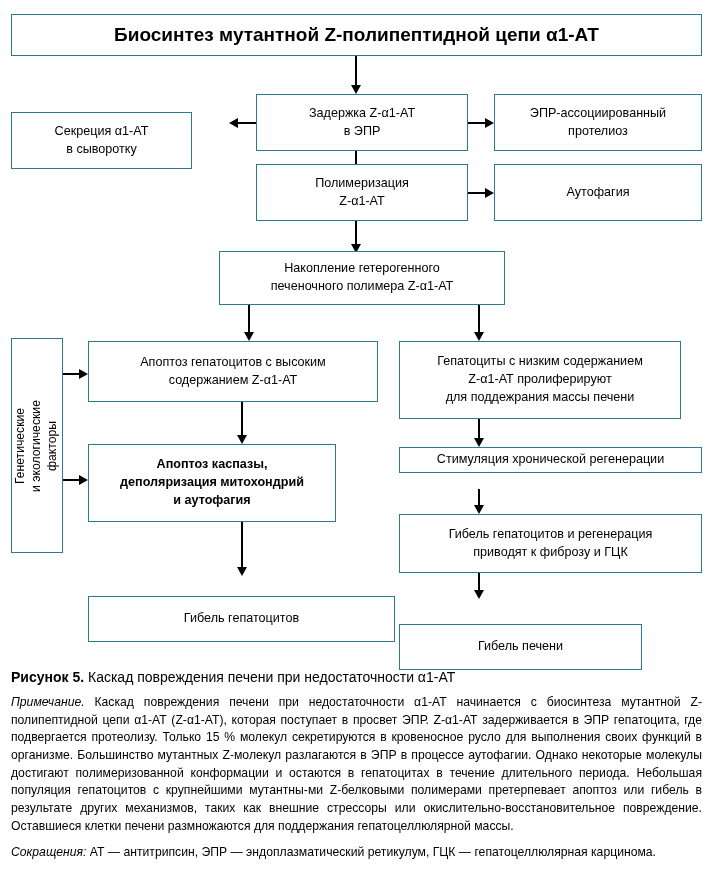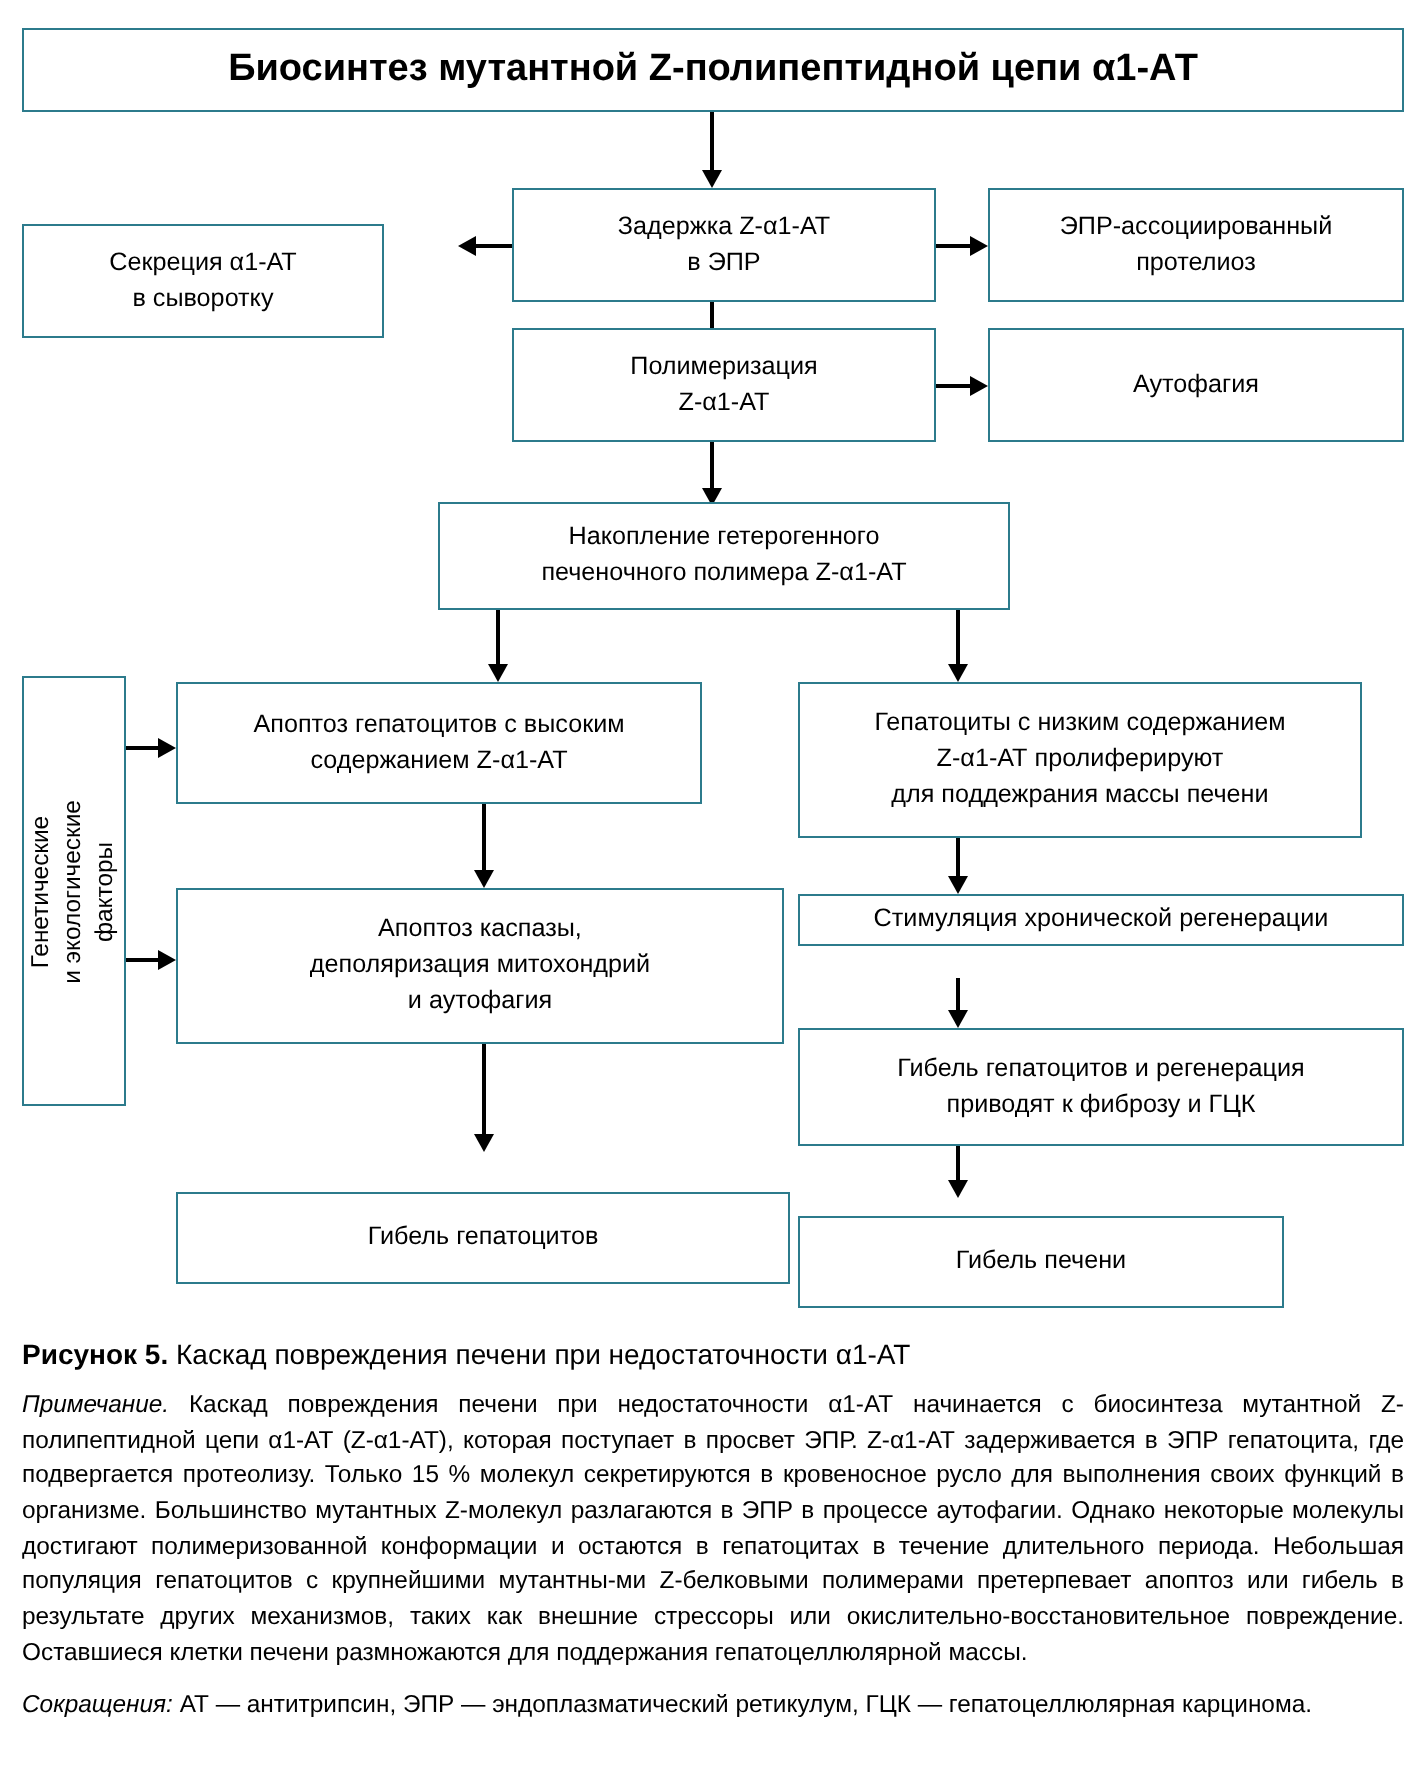--- a/index.html
+++ b/index.html
@@ -241,21 +241,21 @@
   <div class="arrow" style="left:63px; top:363px; width:25px; height:22px;">
     <div class="shaft-h" style="width:19px;"></div>
     <div class="head-r"></div>
   </div>
 
   <div class="arrow" style="left:63px; top:469px; width:25px; height:22px;">
     <div class="shaft-h" style="width:19px;"></div>
     <div class="head-r"></div>
   </div>
 
-  <div class="box" style="left:88px; top:341px; width:263px; height:61px;">
+  <div class="box" style="left:88px; top:341px; width:290px; height:61px;">
     <div>
       <span class="ln">Апоптоз гепатоцитов с высоким</span>
       <span class="ln">содержанием Z-α1-АТ</span>
     </div>
   </div>
 
   <div class="box" style="left:399px; top:341px; width:282px; height:78px;">
     <div>
       <span class="ln">Гепатоциты с низким содержанием</span>
       <span class="ln">Z-α1-АТ пролиферируют</span>
@@ -266,21 +266,21 @@
   <div class="arrow" style="left:232px; top:402px; width:20px; height:42px;">
     <div class="shaft-v" style="height:34px;"></div>
     <div class="head-d"></div>
   </div>
 
   <div class="arrow" style="left:469px; top:419px; width:20px; height:28px;">
     <div class="shaft-v" style="height:20px;"></div>
     <div class="head-d"></div>
   </div>
 
-  <div class="box" style="left:88px; top:444px; width:304px; height:78px;">
+  <div class="box" style="left:88px; top:444px; width:248px; height:78px;font-weight:bold;">
     <div>
       <span class="ln">Апоптоз каспазы,</span>
       <span class="ln">деполяризация митохондрий</span>
       <span class="ln">и аутофагия</span>
     </div>
   </div>
 
   <div class="box" style="left:399px; top:447px; width:303px; height:26px;">
     <span class="ln">Стимуляция хронической регенерации</span>
   </div>
@@ -304,21 +304,21 @@
 
   <div class="arrow" style="left:469px; top:573px; width:20px; height:26px;">
     <div class="shaft-v" style="height:18px;"></div>
     <div class="head-d"></div>
   </div>
 
   <div class="box" style="left:88px; top:596px; width:307px; height:46px;">
     <span class="ln">Гибель гепатоцитов</span>
   </div>
 
-  <div class="box" style="left:399px; top:608px; width:243px; height:46px;text-align:right;">
+  <div class="box" style="left:399px; top:624px; width:243px; height:46px;text-align:right;">
     <span class="ln">Гибель печени</span>
   </div>
 
 </div>
 
 <div id="caption-block">
 
   <div id="fig-title">
     <span class="b">Рисунок 5.</span><span> Каскад повреждения печени при недостаточности α1-АТ</span>
   </div>

